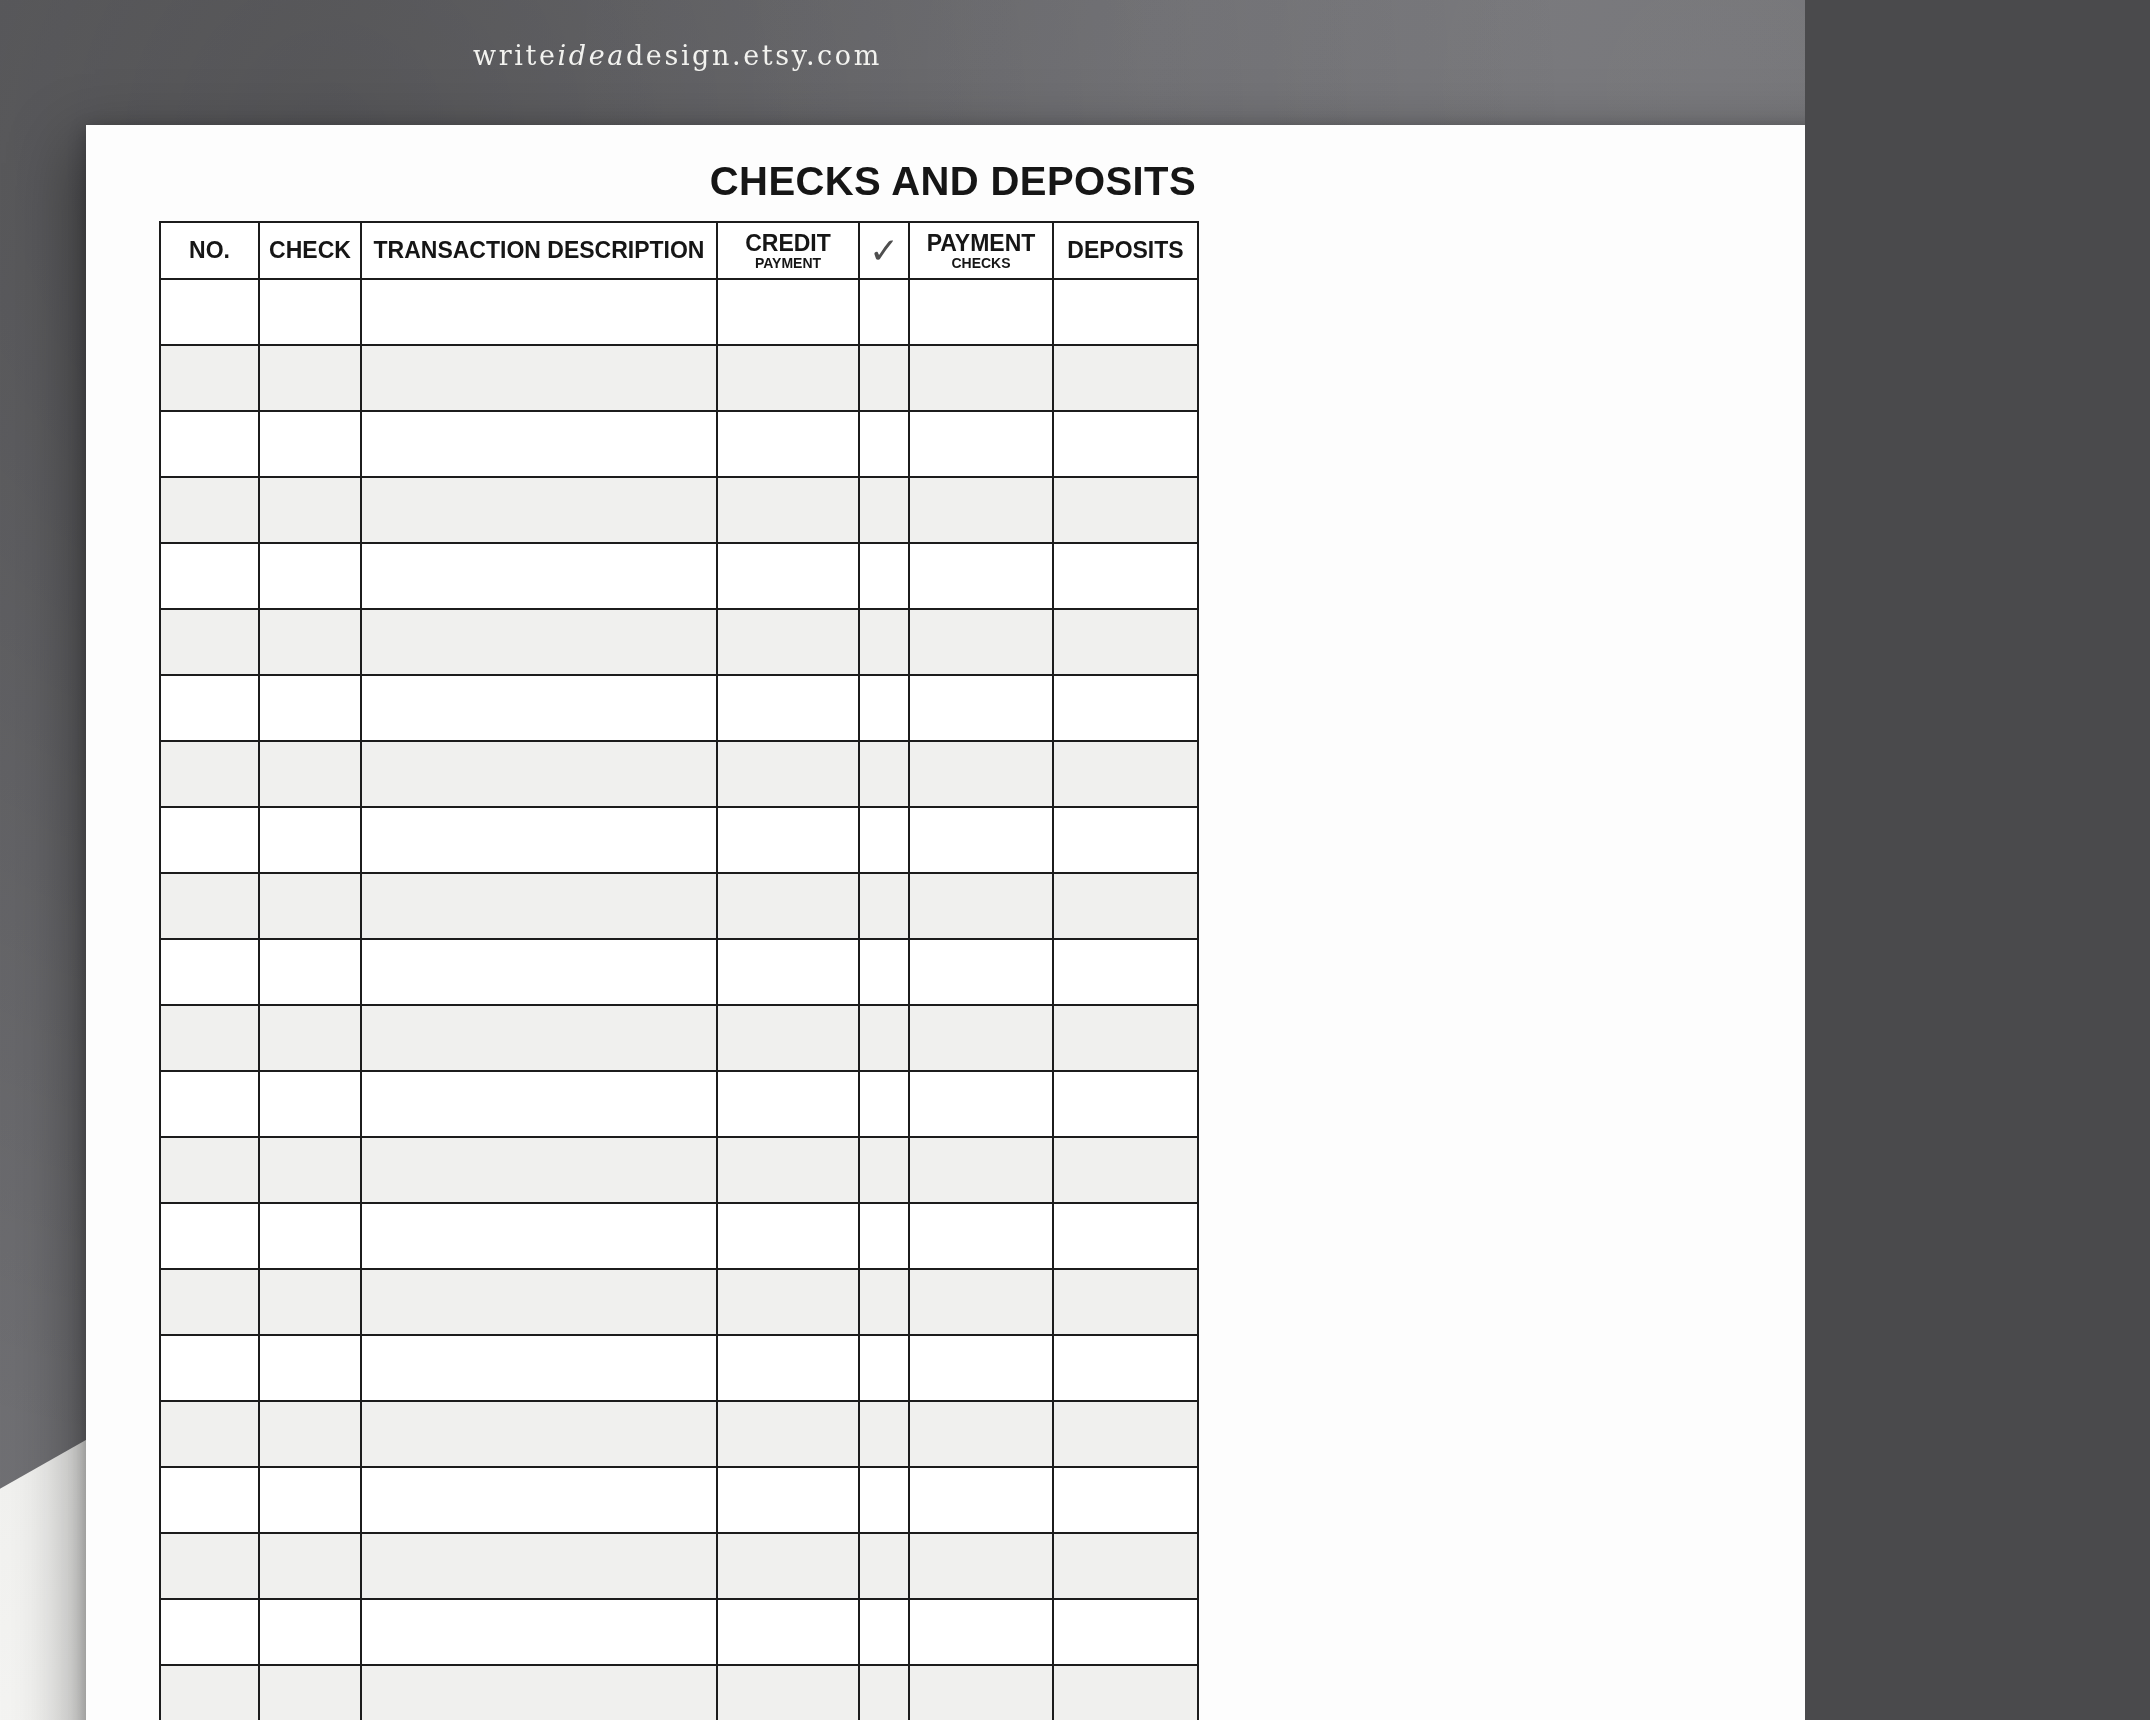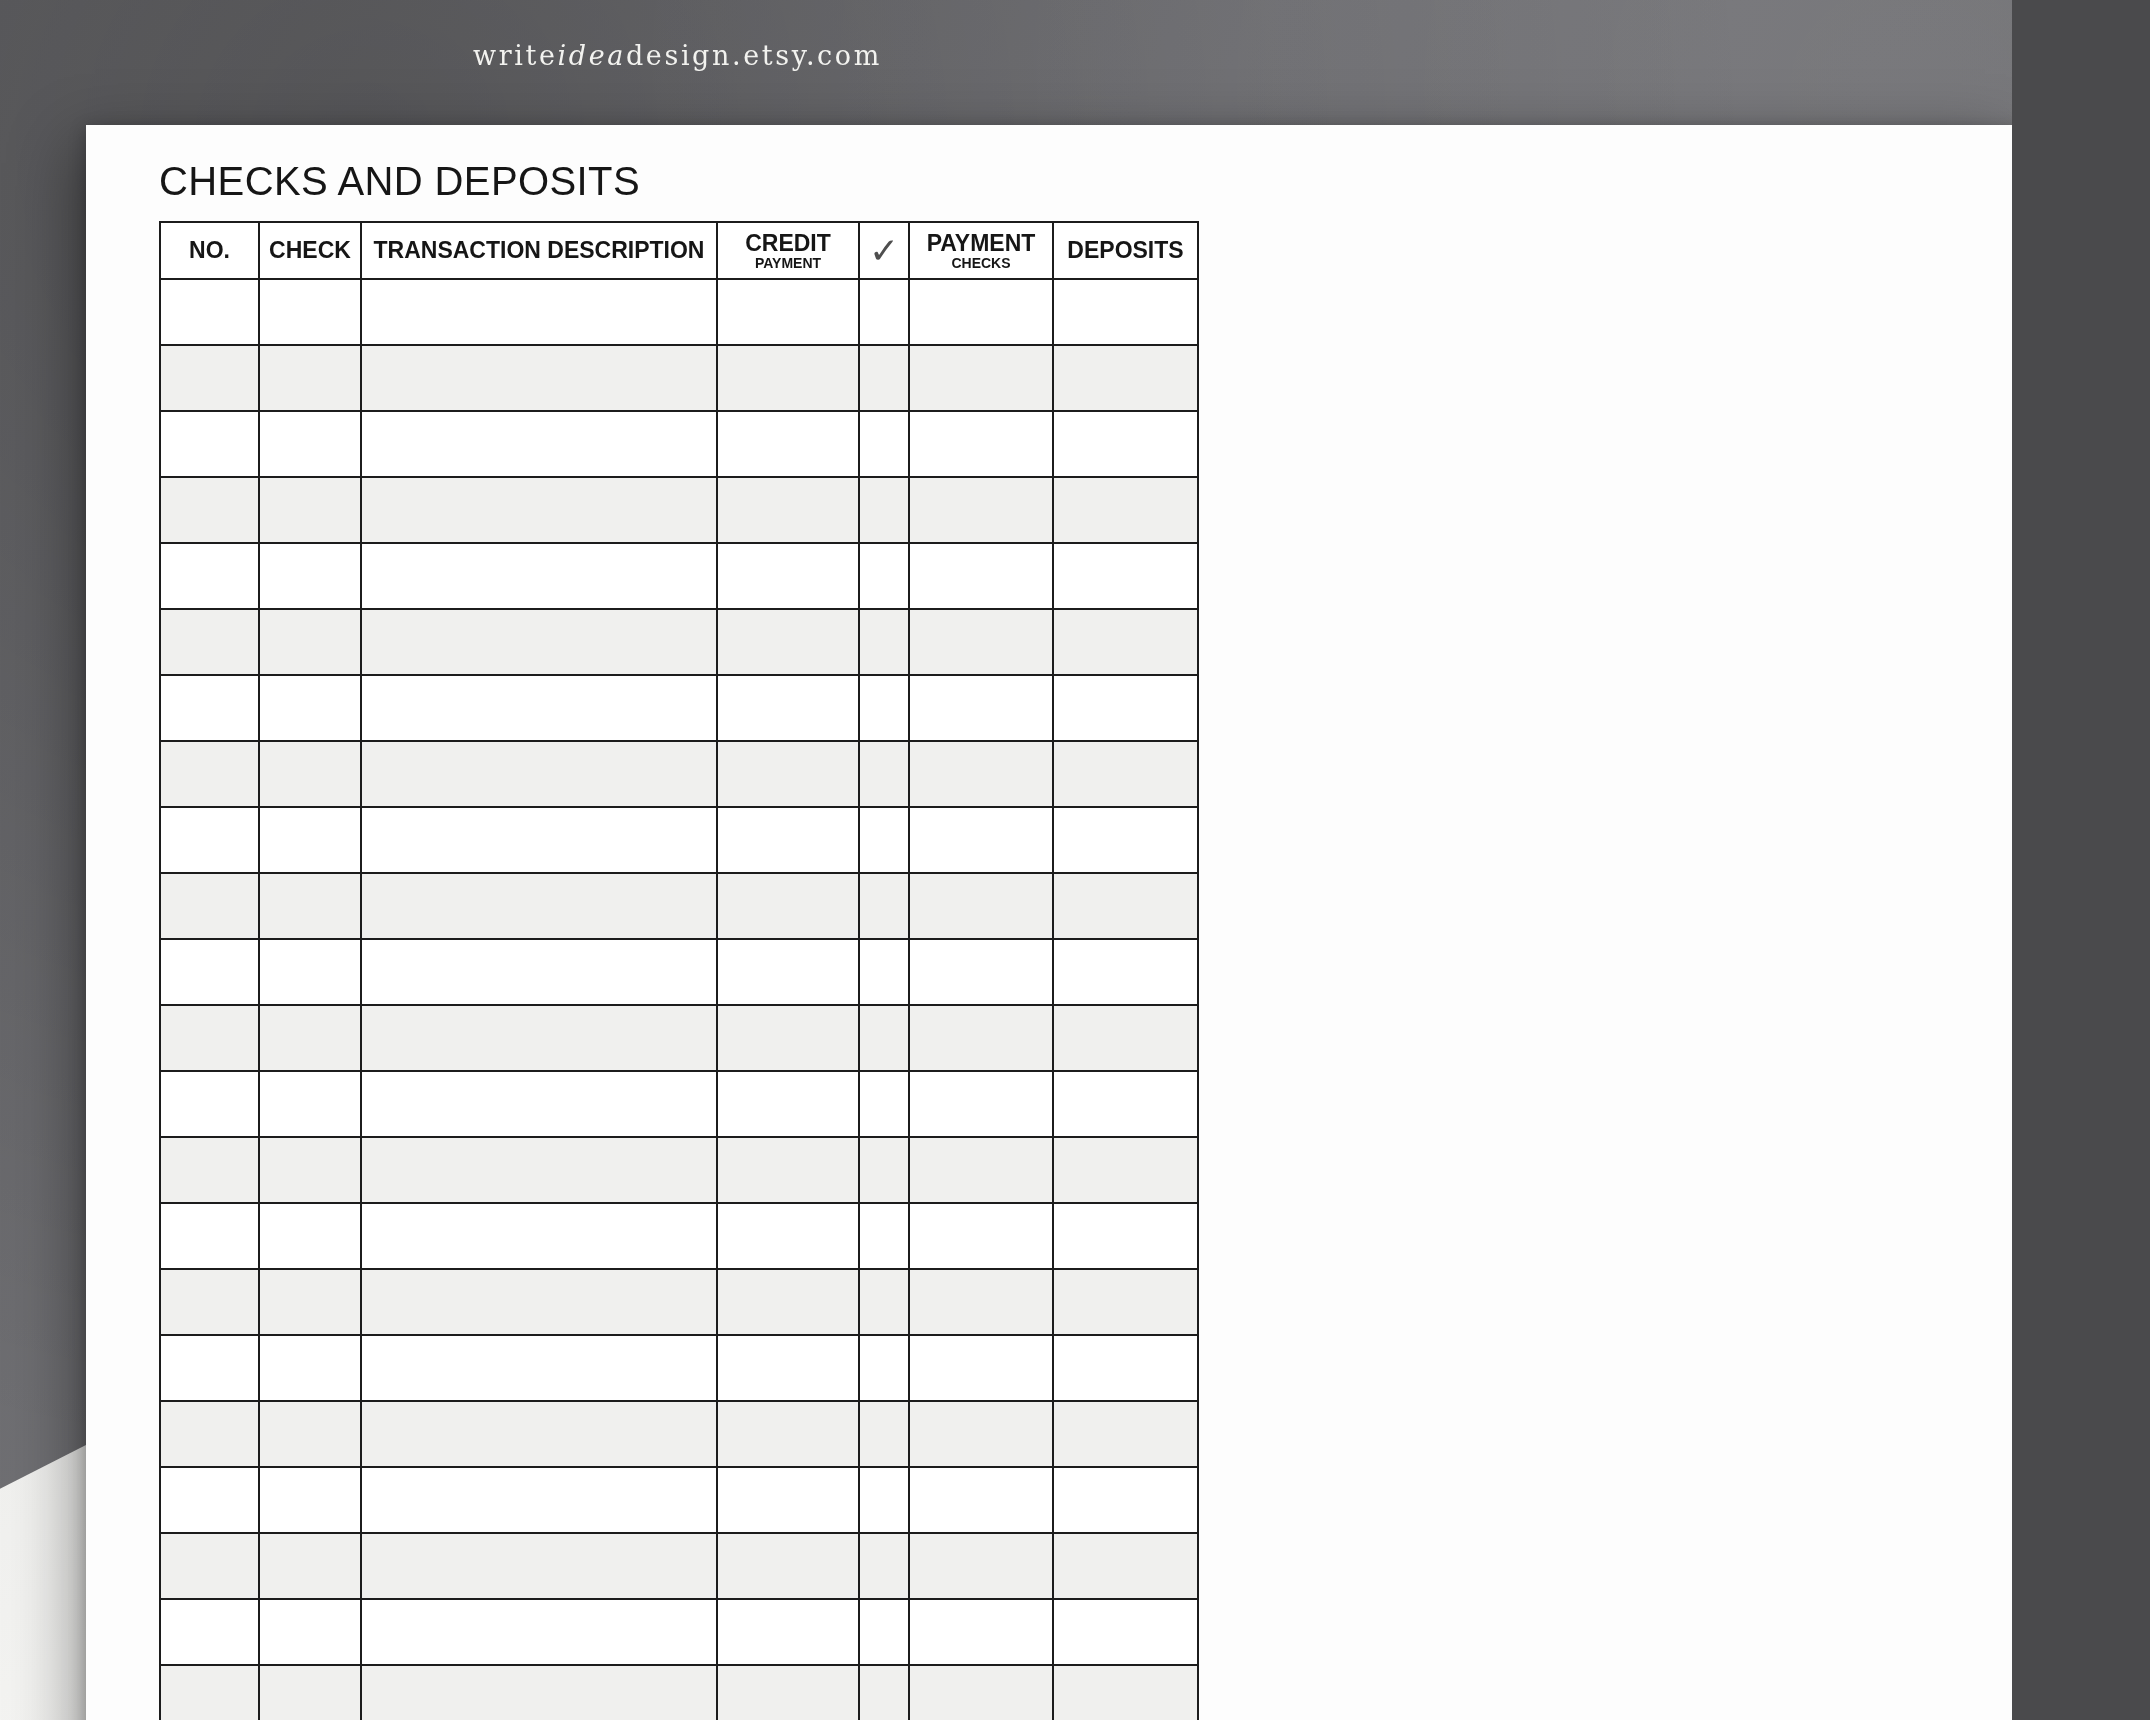--- a/index.html
+++ b/index.html
@@ -1,19 +1,19 @@
 <!DOCTYPE html>
 <html style="font-size:13.8px"><head>
 <meta charset="utf-8">
 <style>
   html, body { margin: 0; padding: 0; background: #4a4a4c; }
 
   .stage {
     position: relative;
-    width: 2012px;
+    width: 1805px;
     height: 1721px;
     overflow: hidden;
     font-family: "Liberation Sans", sans-serif;
   }
 
   
   .bg-dark {
     position: absolute;
     inset: 0;
     background:
@@ -54,23 +54,23 @@
   .watermark .accent {
     font-style: italic;
     font-family: "DejaVu Serif", serif;
   }
 
   .page-title {
     position: absolute;
     left: 73px;
     top: 36px;
     width: 1037px;
-    text-align: left;
+    text-align: right;
     font-size: 40px;
-    font-weight: normal;
+    font-weight: bold;
     letter-spacing: 0.4px;
     color: #161616;
     line-height: 1;
   }
 
   table.register {
     position: absolute;
     left: 73px;
     top: 96px;
     width: 1037px;

